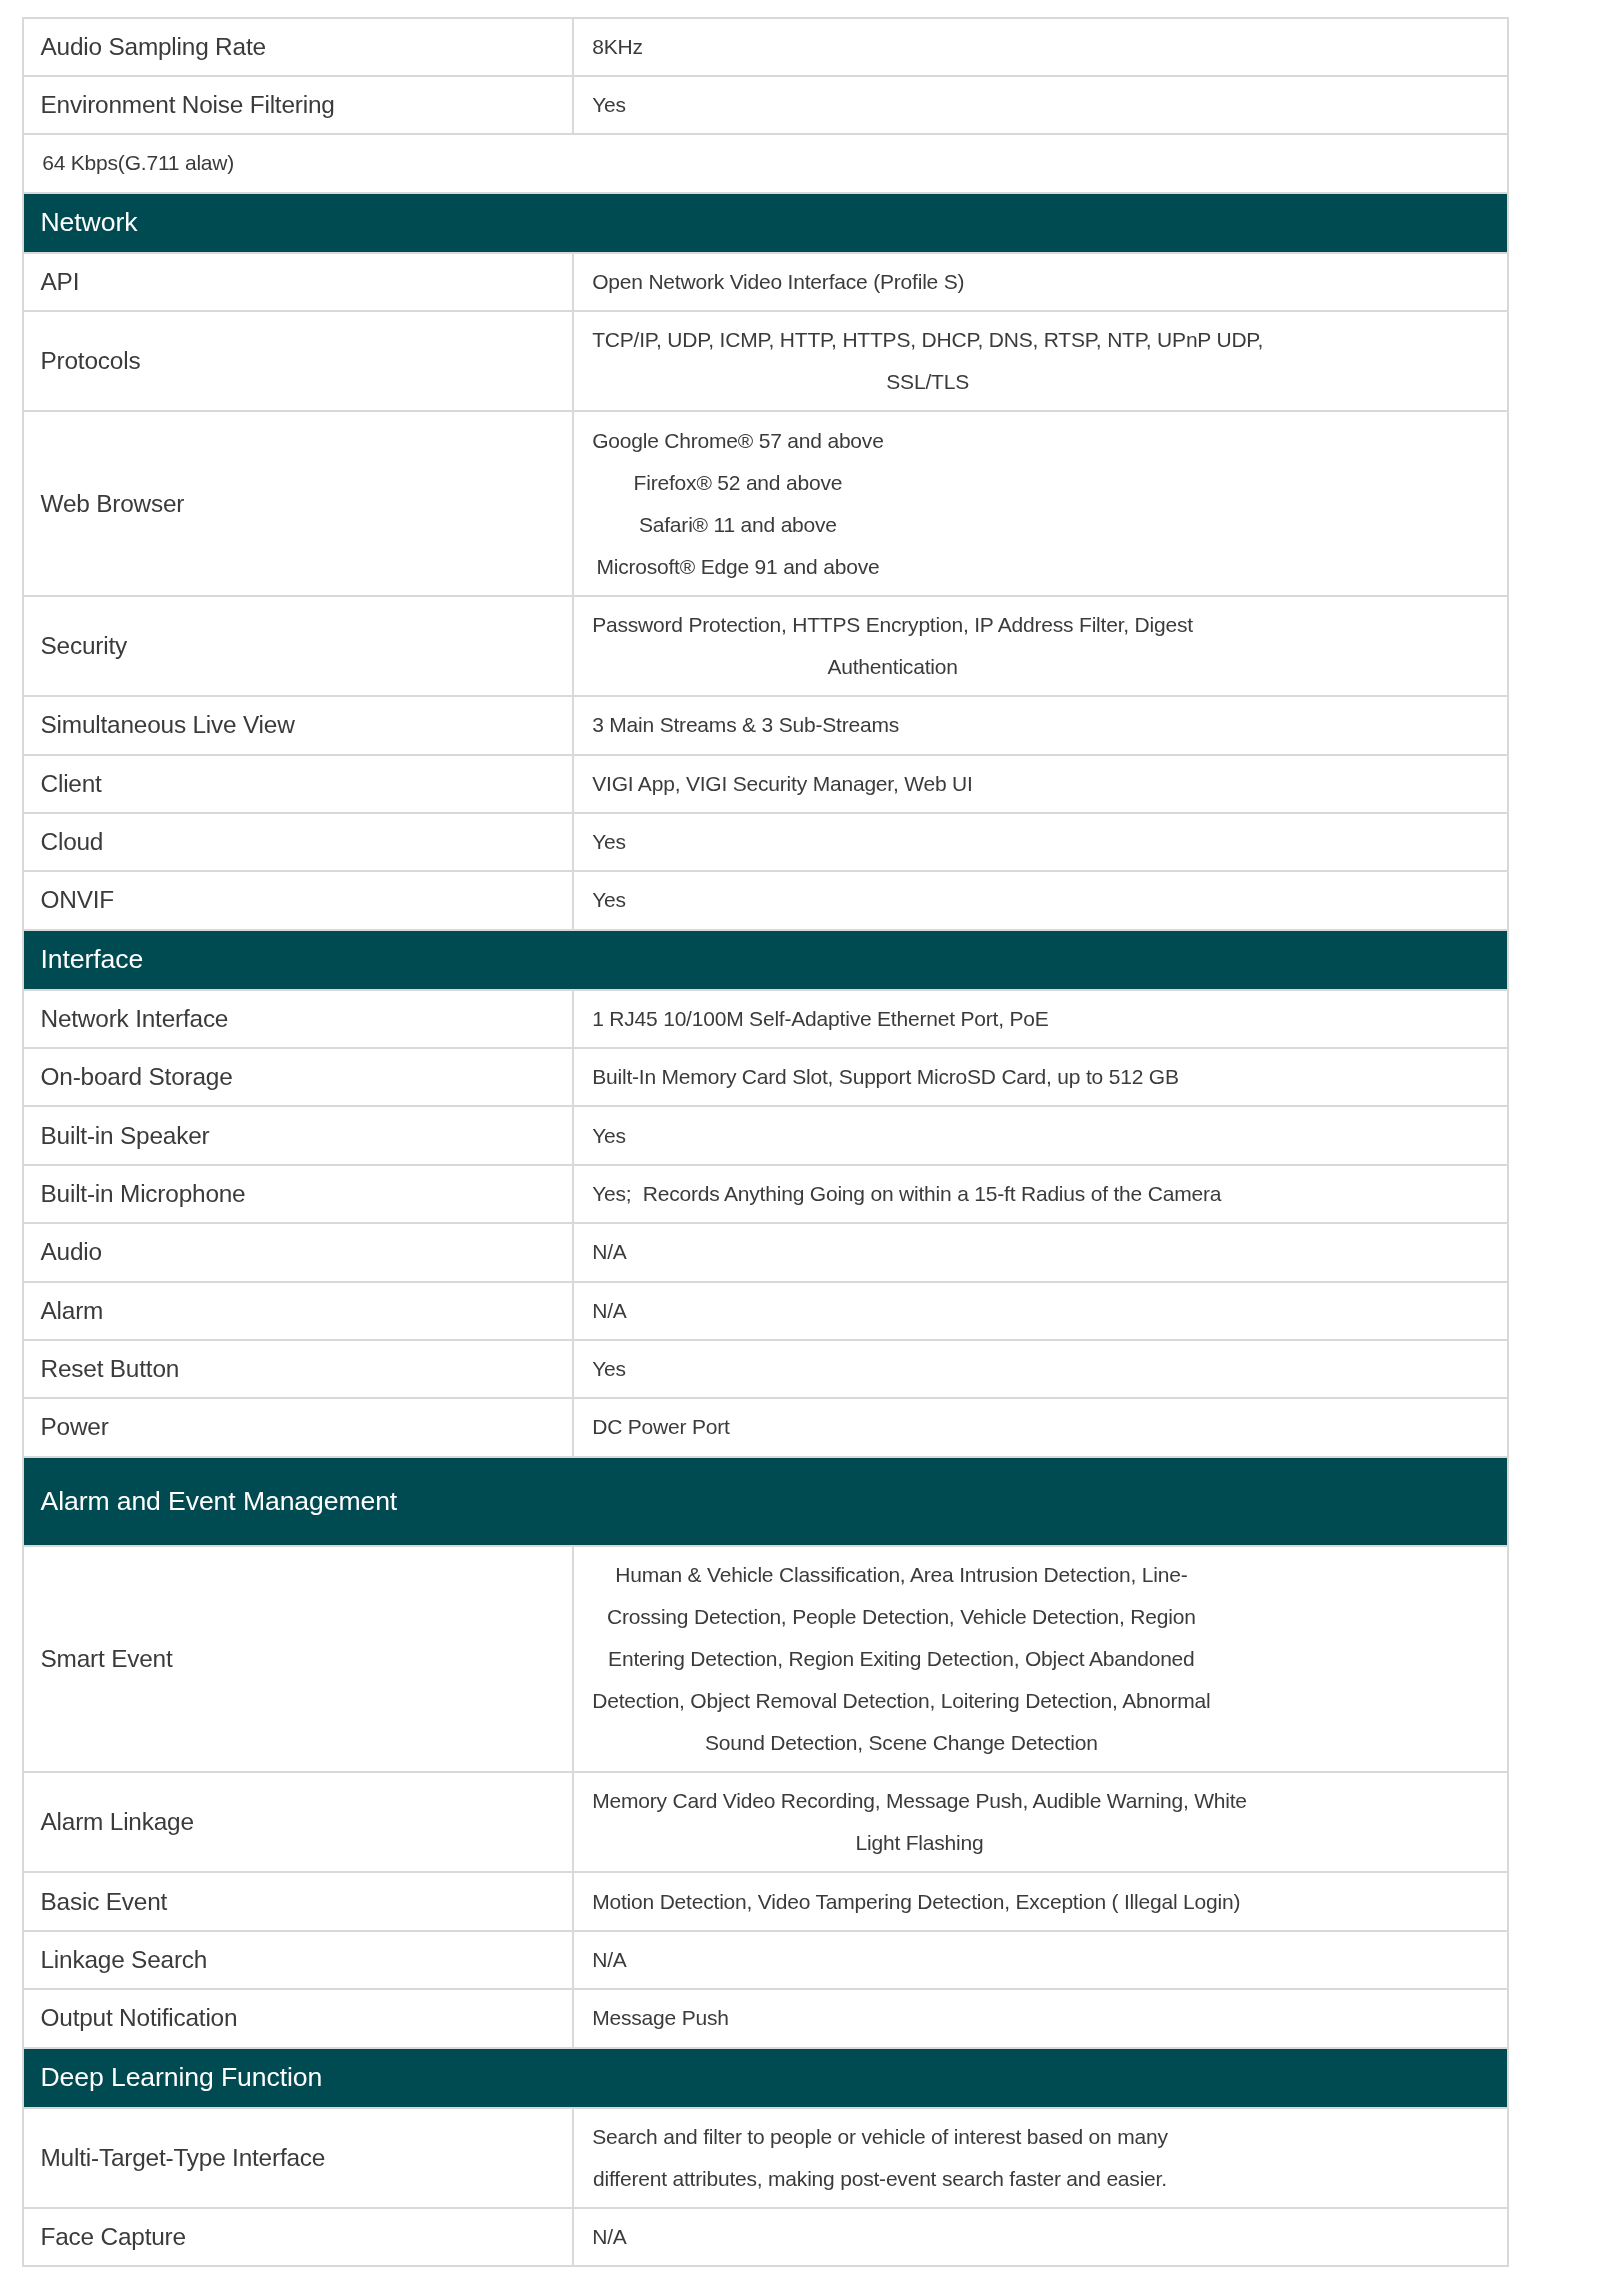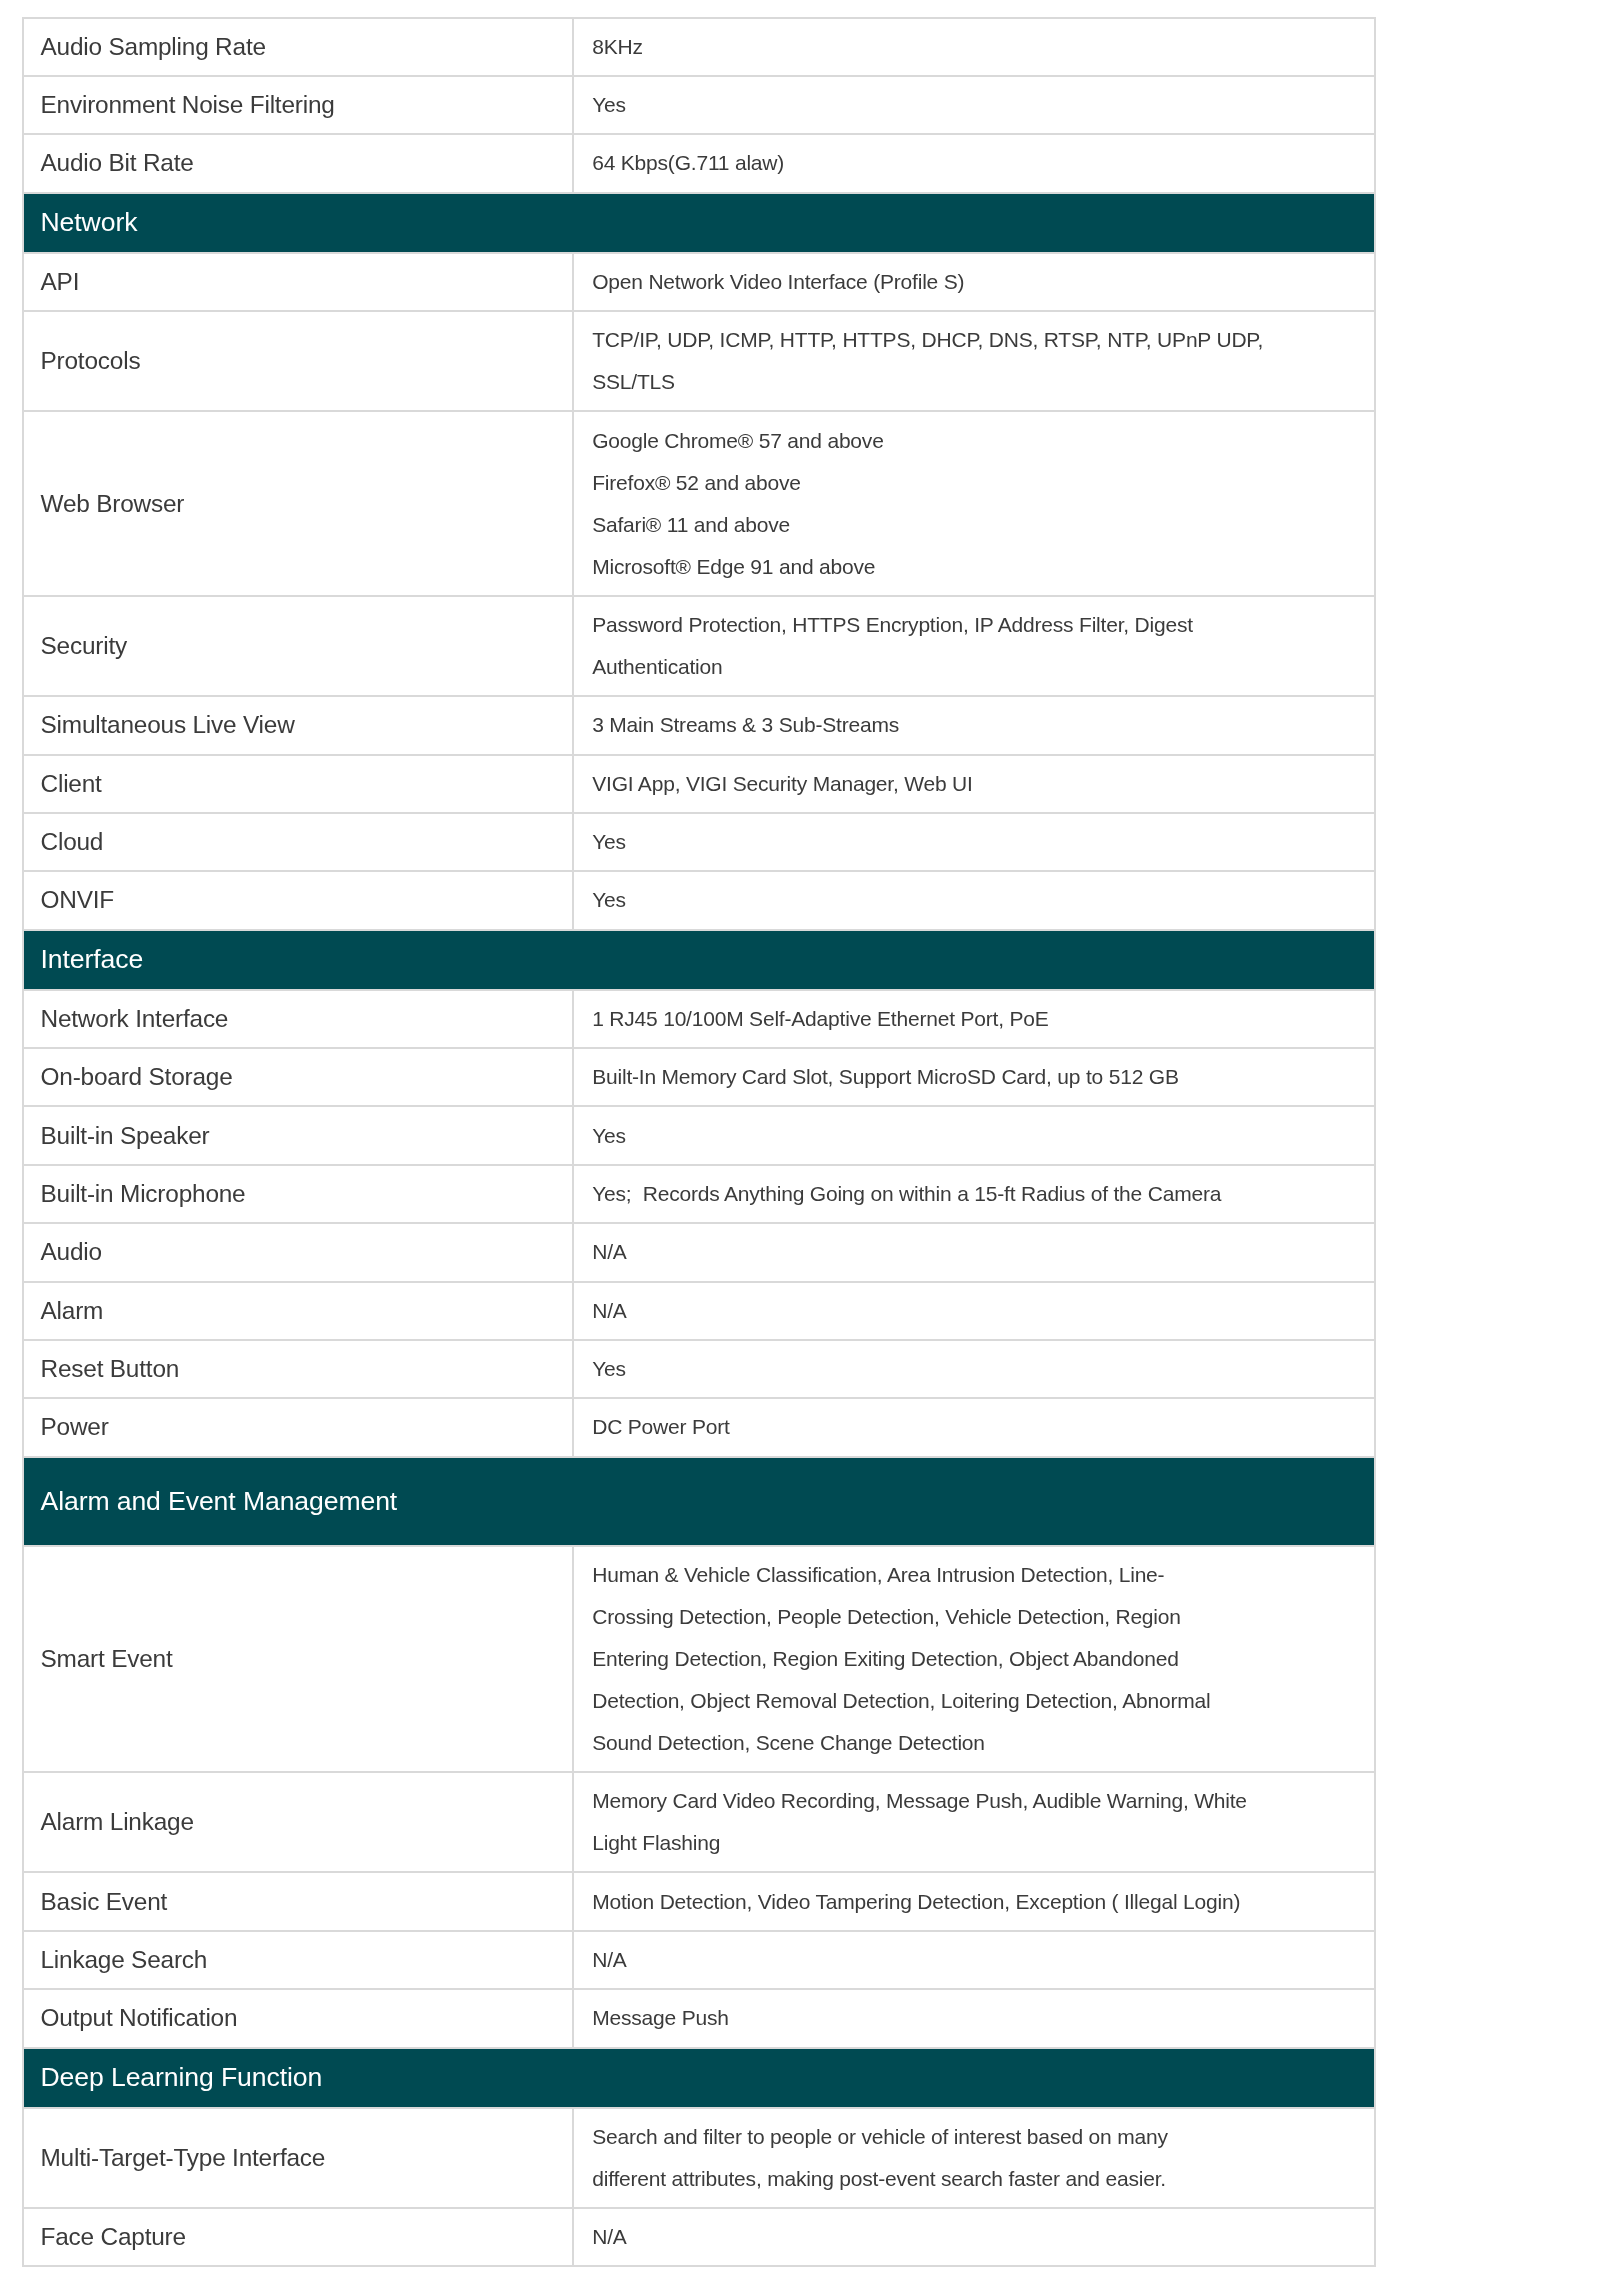--- a/index.html
+++ b/index.html
@@ -11,26 +11,27 @@
     width: 1608px;
     height: 2295px;
     overflow: hidden;
     font-family: "Liberation Sans", "DejaVu Sans", sans-serif;
     color: #3b3b3b;
   }
   .spec-table {
     position: absolute;
     left: 21.5px;
     top: 16.5px;
-    width: 1354px;
+    width: 1487px;
     box-sizing: border-box;
     border-left: 2.9px solid #d9d9d9;
     border-right: 2.9px solid #d9d9d9;
     border-top: 2.9px solid #d9d9d9;
     background: #0ea5e9;
+    text-align: center;
   }
   .spec-row {
     display: flex;
     align-items: stretch;
     border-bottom: 2.9px solid #d9d9d9;
     background: #ffffff;
   }
   .row-label {
     flex: 0 0 550px;
     box-sizing: border-box;
@@ -82,21 +83,20 @@
     <div class="row-label">Audio Sampling Rate</div>
     <div class="row-value">8KHz</div>
   </div>
 
   <div class="spec-row">
     <div class="row-label">Environment Noise Filtering</div>
     <div class="row-value">Yes</div>
   </div>
 
   <div class="spec-row">
-    <div class="row-label">Audio Bit Rate</div>
     <div class="row-value">64 Kbps(G.711 alaw)</div>
   </div>
 
   <div class="section-header">
     <span>Network</span>
   </div>
 
   <div class="spec-row">
     <div class="row-label">API</div>
     <div class="row-value">Open Network Video Interface (Profile S)</div>

